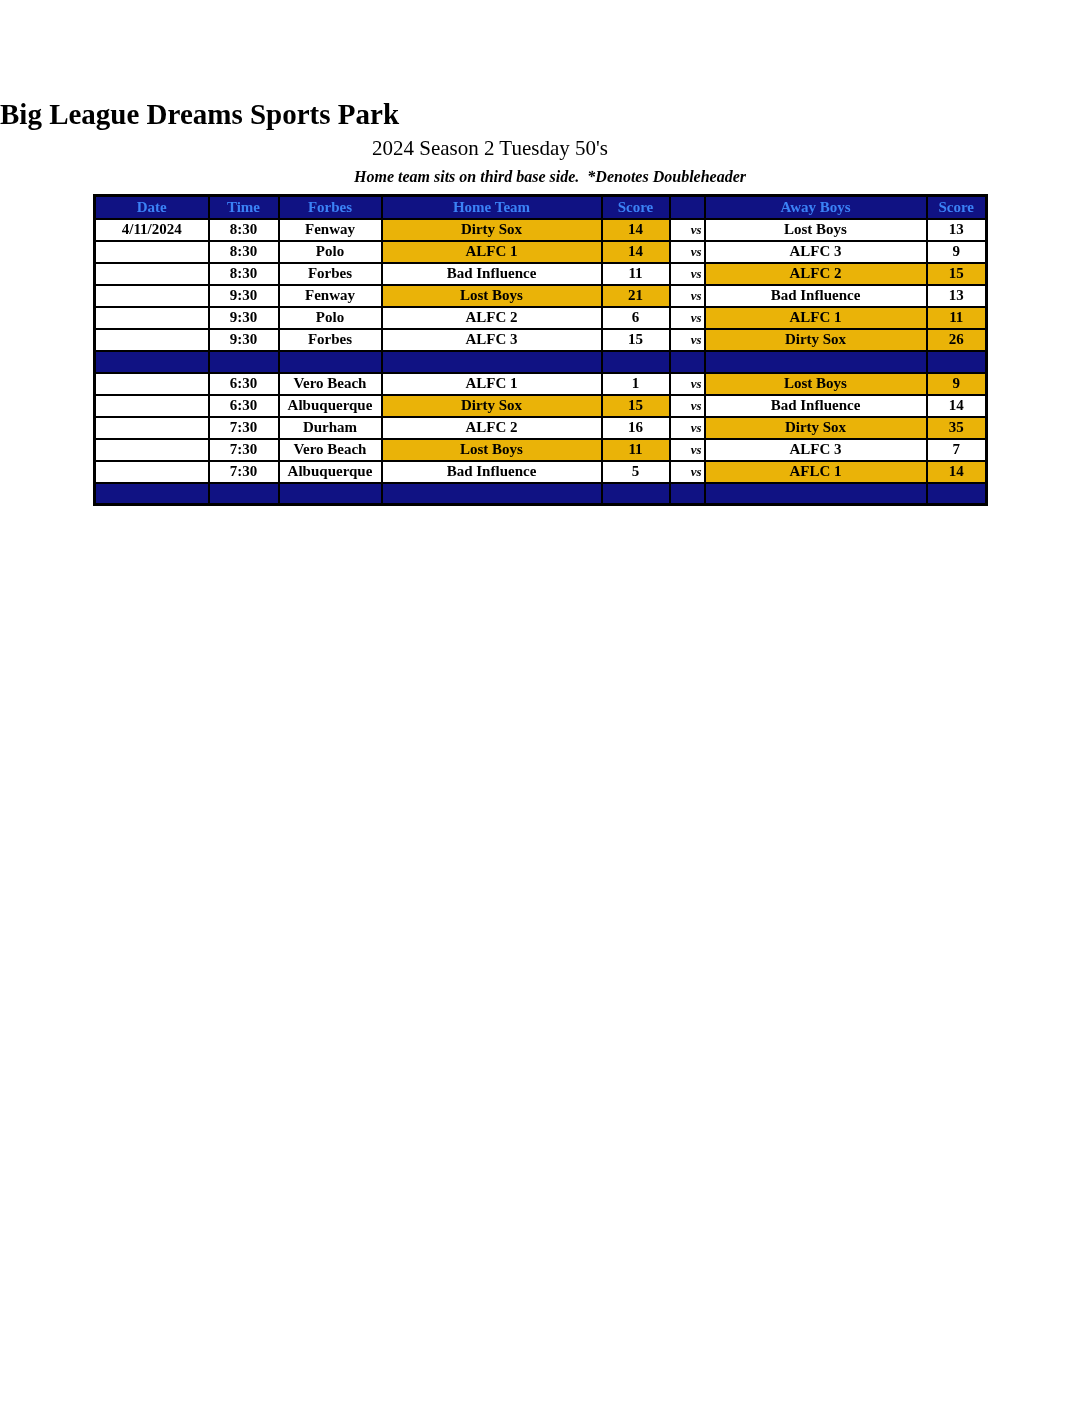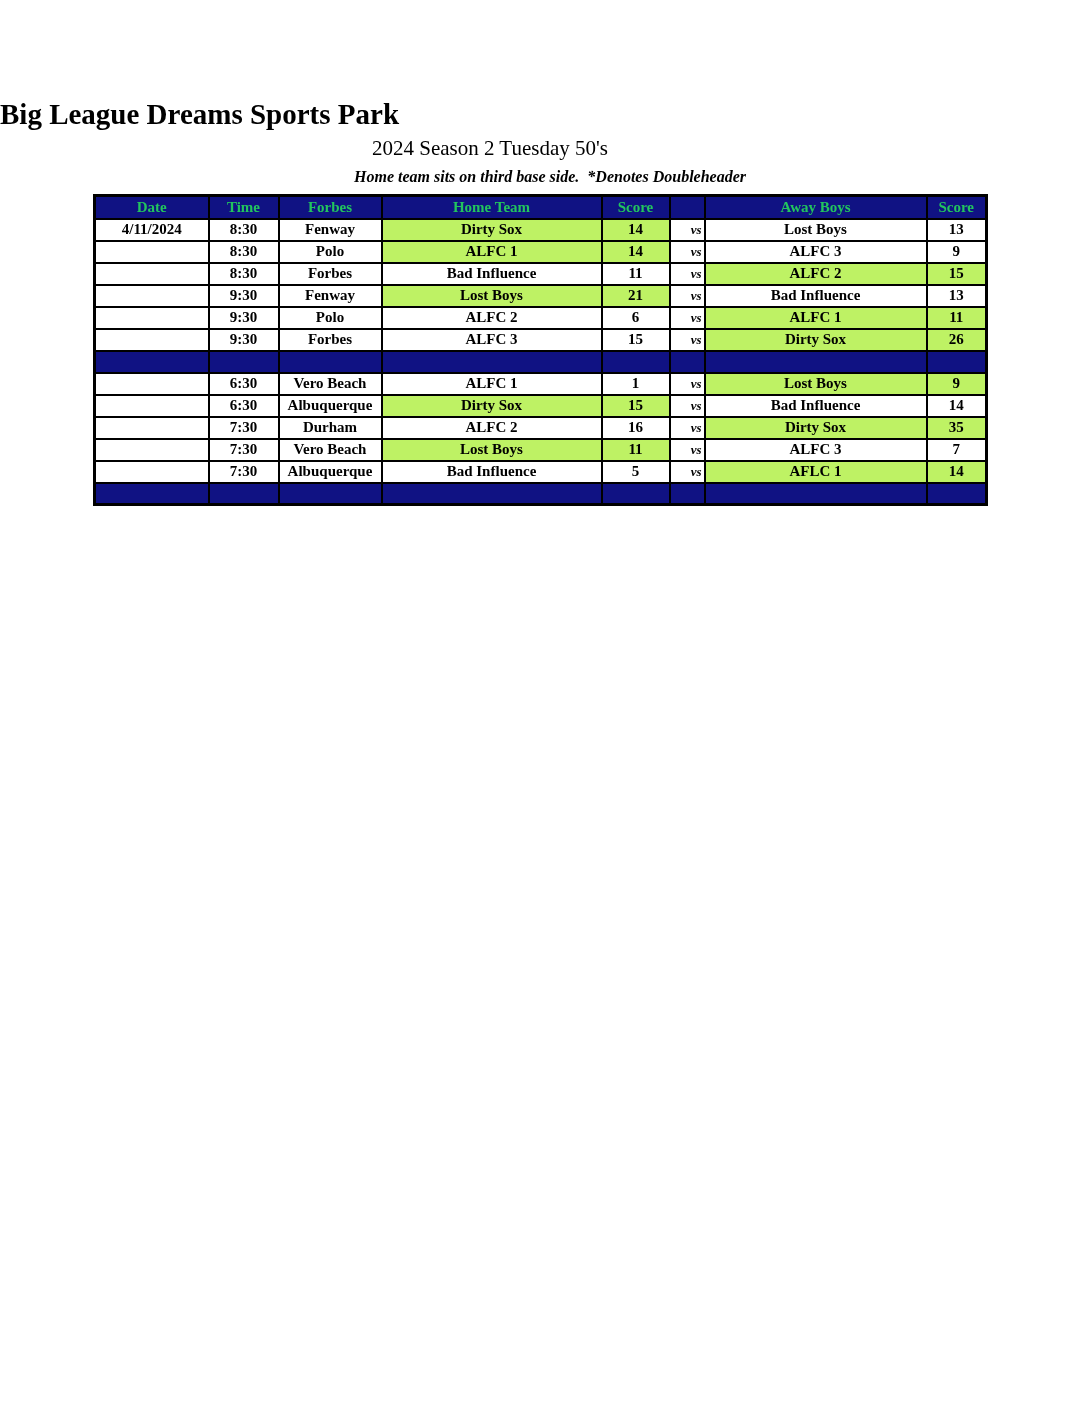--- a/index.html
+++ b/index.html
@@ -37,25 +37,25 @@
     padding: 0 2px;
     height: 22px;
     text-align: center;
     font-weight: bold;
     font-size: 15px;
     white-space: nowrap;
     overflow: hidden;
   }
   .schedule th {
     background: #101283;
-    color: #22c55e;
+    color: #3b82f6;
     height: 23px;
   }
   .schedule td { background: #ffffff; }
-  .schedule td.hl { background: #bef264; }
+  .schedule td.hl { background: #eab308; }
   .schedule td.vs-cell { font-style: italic; font-size: 13px; text-align: right; }
   .schedule tr.separator-row td { background: #101283; height: 22px; }
 </style>
 </head>
 <body>
 
 <div class="doc-title">Big League Dreams Sports Park</div>
 <div class="doc-subtitle">2024 Season 2 Tuesday 50's</div>
 <div class="doc-note">Home team sits on third base side.  *Denotes Doubleheader</div>
 

